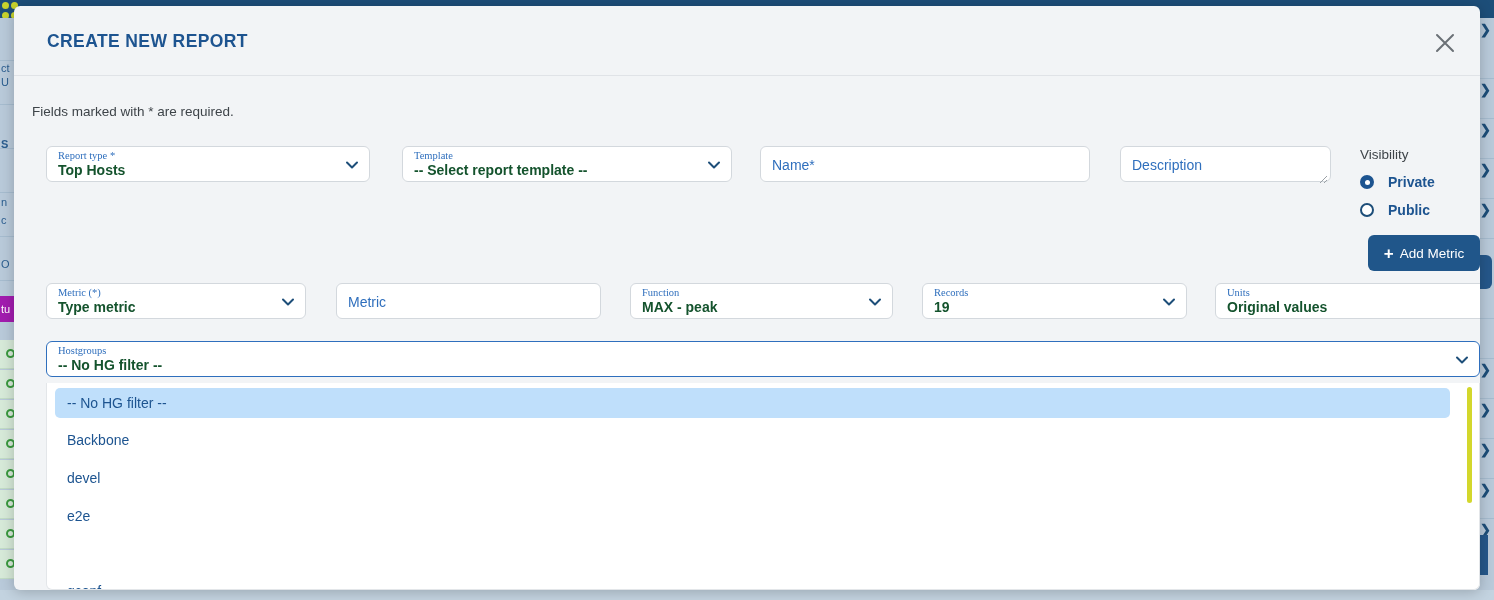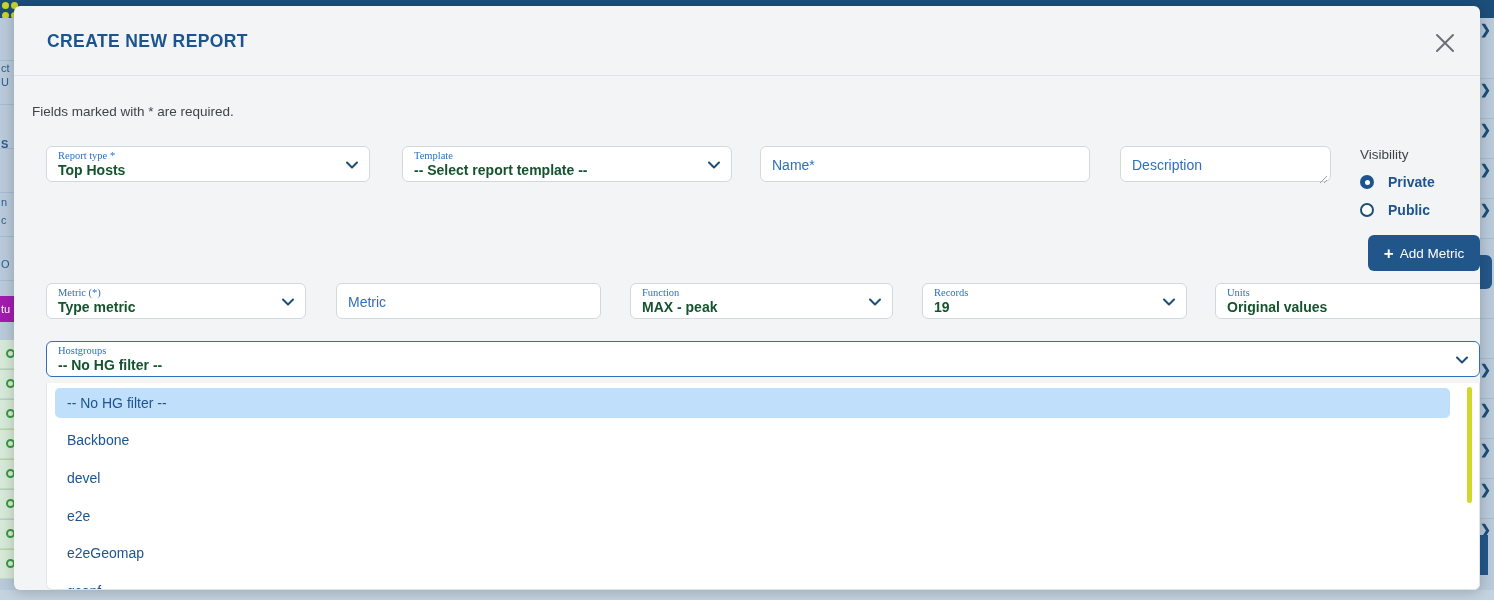--- a/index.html
+++ b/index.html
@@ -422,19 +422,18 @@
           <path d="M2 4.5 L7 9.5 L12 4.5" stroke="#1d4e79" stroke-width="2" fill="none" stroke-linecap="round" stroke-linejoin="round"></path>
         </svg>
     </span>
   </div>
 
   <div id="hg-dropdown">
     <div class="hg-item selected" style="top:5px;">-- No HG filter --</div>
     <div class="hg-item" style="top:42px;">Backbone</div>
     <div class="hg-item" style="top:80px;">devel</div>
     <div class="hg-item" style="top:118px;">e2e</div>
-    <div class="hg-item" style="top:155px;">e2eGeomap</div>
     <div class="hg-item" style="top:193px;">gconf</div>
     <div id="hg-scrollbar"></div>
     <div id="hg-thumb"></div>
   </div>
 
 </div>
 
 </body></html>

